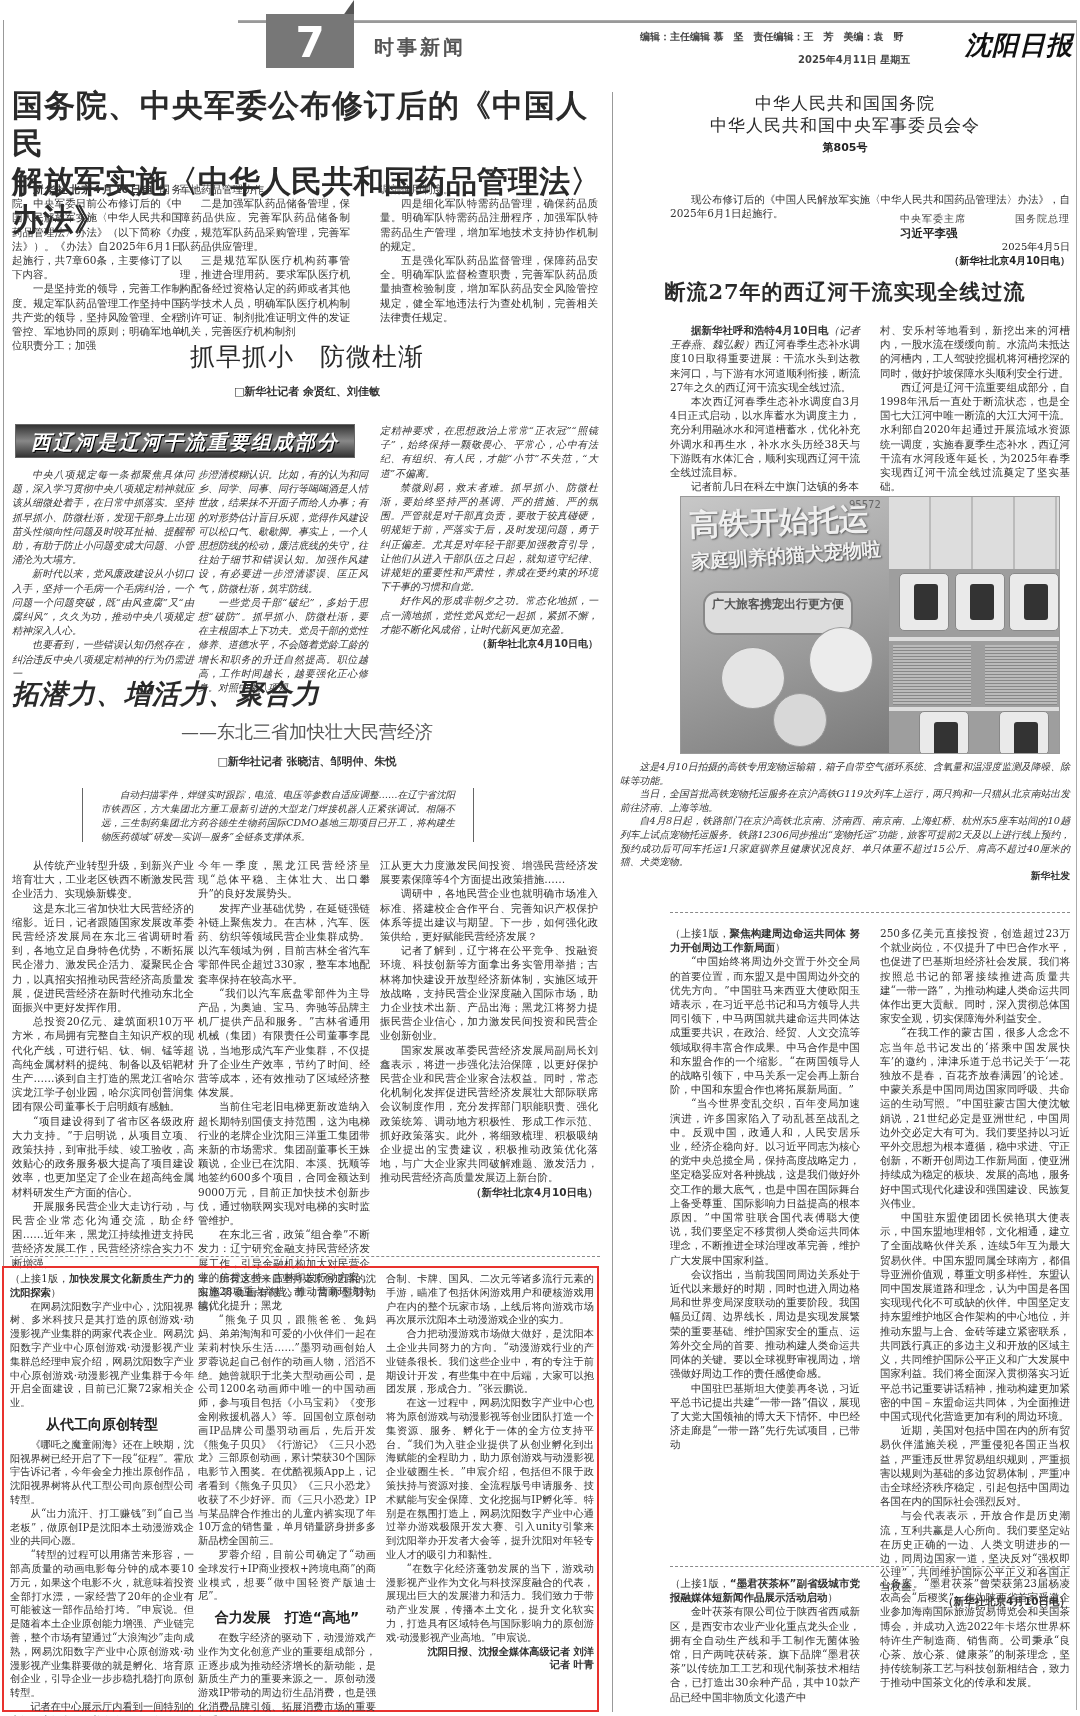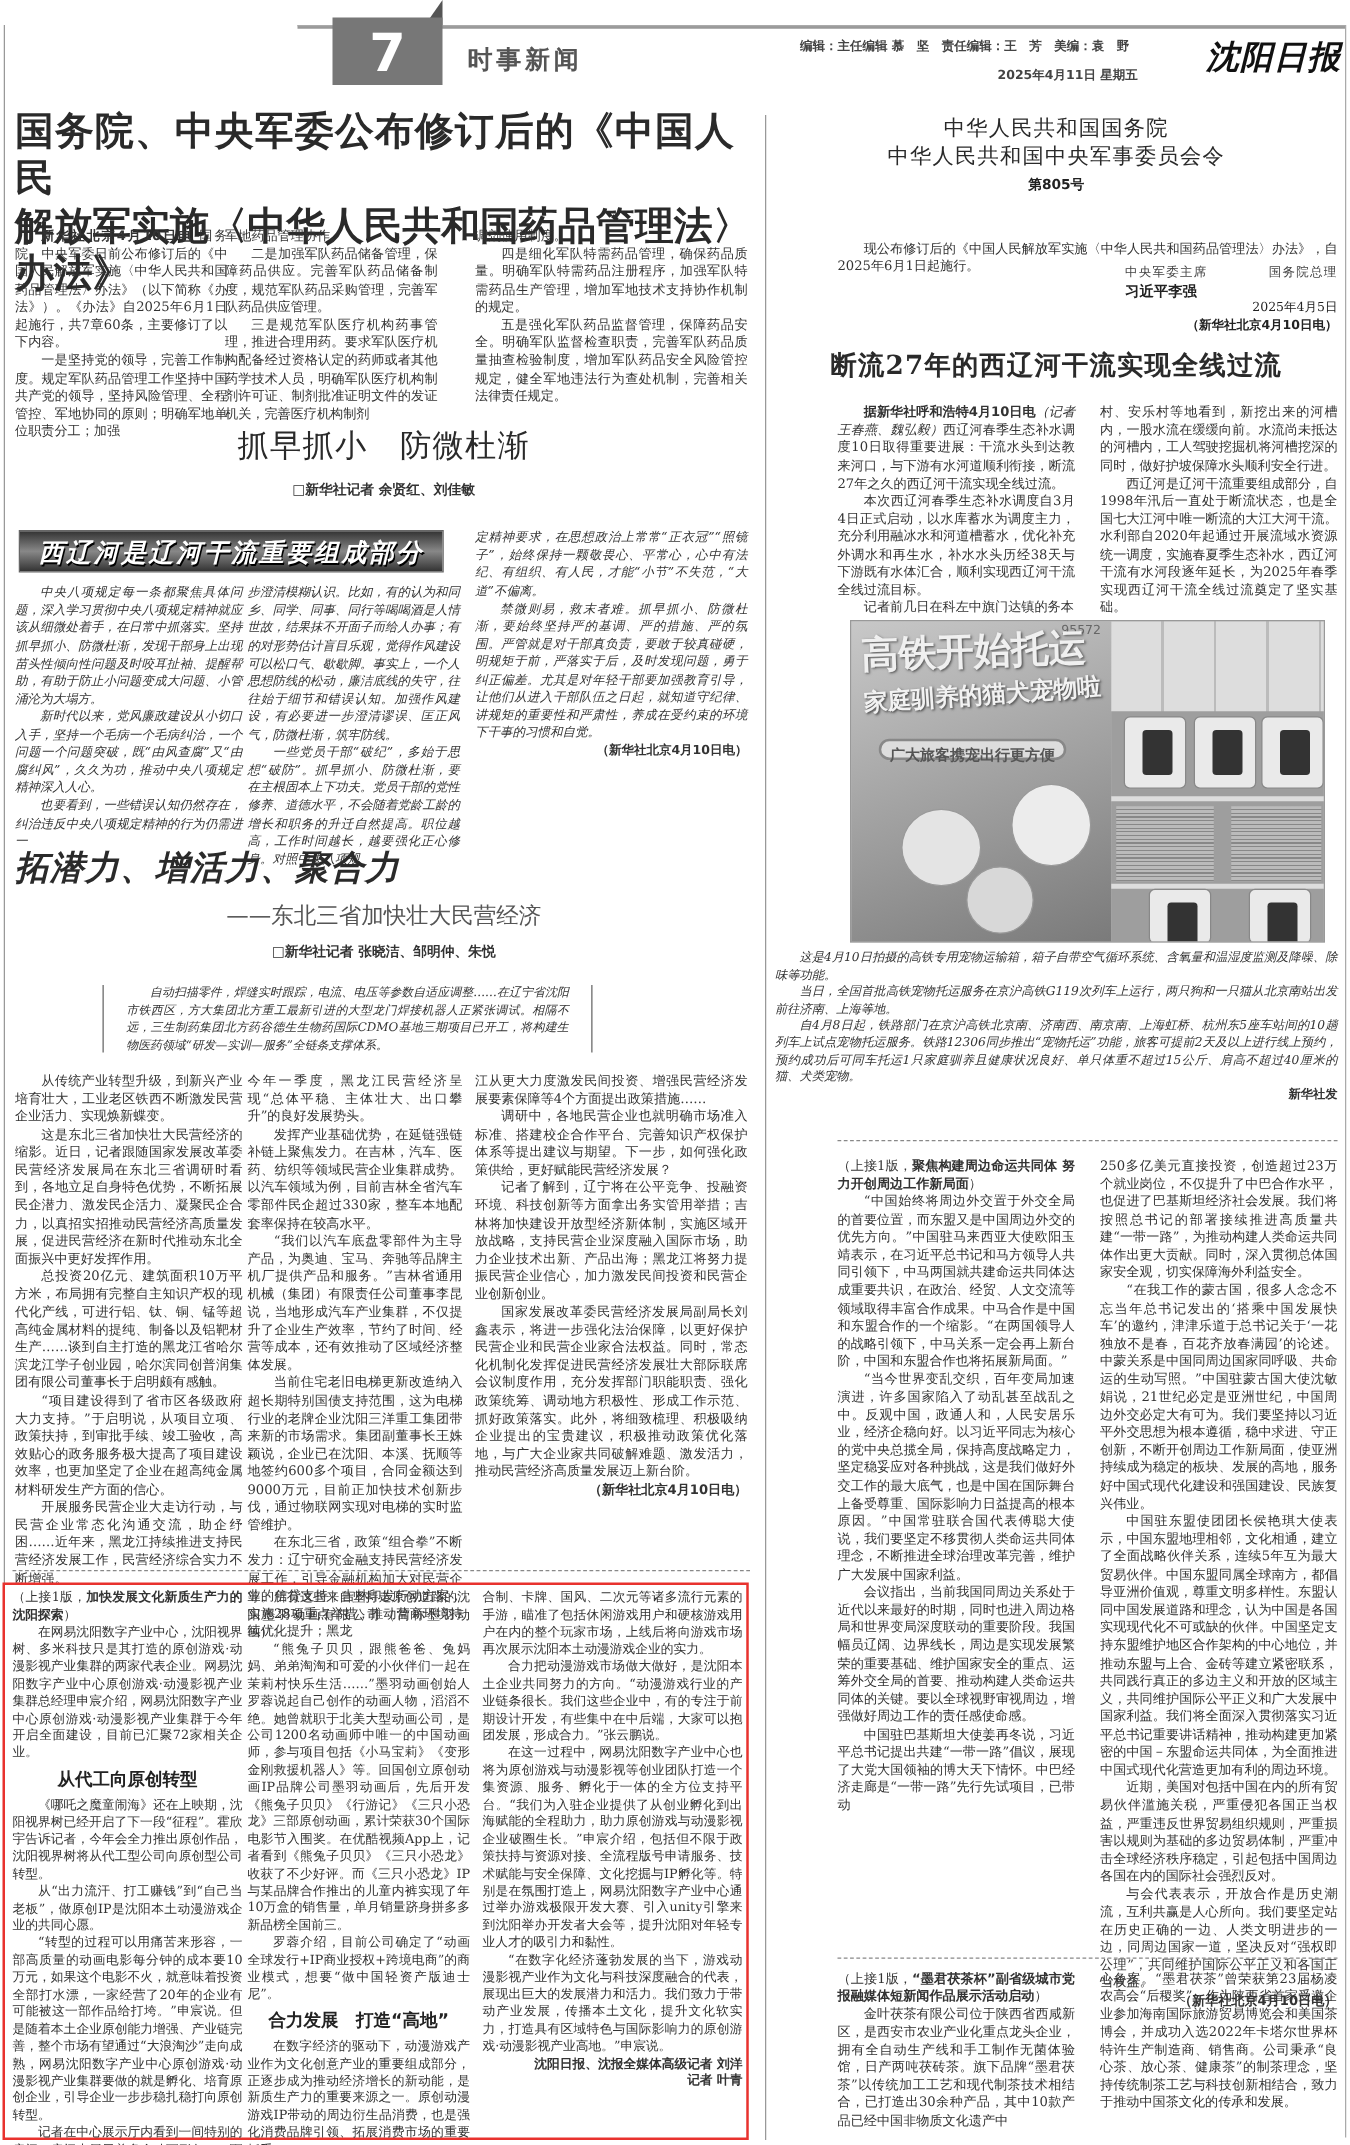--- a/index.html
+++ b/index.html
@@ -24,21 +24,21 @@
 .vdiv{position:absolute;width:1px;background:#999}
 .dash{position:absolute;height:0;border-top:1px dashed #888}
 .banner{position:absolute;left:15px;top:424px;width:340px;height:34px;background:linear-gradient(#333,#888 50%,#333);border:1px solid #666;color:#fff;font-family:"DejaVu Sans",sans-serif;font-weight:bold;font-style:italic;font-size:20px;text-align:center;line-height:34px;letter-spacing:2px;text-shadow:1px 1px 0 #000}
 .subtitle{position:absolute;font-family:"DejaVu Sans",sans-serif;font-size:18px;color:#555;text-align:center}
 .intro-box{position:absolute;left:82px;top:788px;width:392px;height:54px;border-left:1px solid #666;border-right:1px solid #666;padding:0 18px;font-size:9.5px;line-height:14px;color:#333;text-align:justify}
 .photo{position:absolute;left:680px;top:496px;width:380px;height:258px;background:#bbb;overflow:hidden;border:1px solid #999}
 .photo-left{position:absolute;left:0;top:0;width:208px;height:258px;background:linear-gradient(160deg,#c8c8c8,#9a9a9a 60%,#7a7a7a)}
 .photo-right{position:absolute;left:208px;top:0;width:172px;height:258px;background:#9e9e9e}
 .poster-text{position:absolute;left:8px;top:8px;font-family:"DejaVu Sans",sans-serif;font-weight:bold;color:#f0f0f0;font-size:30px;line-height:34px;text-shadow:1px 1px 2px #555;transform:rotate(-2deg)}
 .poster-text2{position:absolute;left:10px;top:46px;font-family:"DejaVu Sans",sans-serif;font-weight:bold;color:#f2f2f2;font-size:19px;text-shadow:1px 1px 2px #444;transform:rotate(-4deg)}
-.poster-pill{position:absolute;left:22px;top:94px;width:150px;height:17px;border-radius:14px;background:#ddd;border:2px solid #888;color:#555;font-family:"DejaVu Sans",sans-serif;font-size:12px;text-align:center;line-height:22px;font-weight:bold}
+.poster-pill{position:absolute;left:22px;top:94px;width:150px;height:44px;border-radius:14px;background:#ddd;border:2px solid #888;color:#555;font-family:"DejaVu Sans",sans-serif;font-size:12px;text-align:center;line-height:22px;font-weight:bold}
 .pet{position:absolute;border-radius:50%;background:#eee;border:1px solid #999}
 .crate{position:absolute;width:50px;height:58px;background:#eaeaea;border:1px solid #888;border-radius:5px}
 .crate::after{content:"";position:absolute;left:14px;top:10px;width:24px;height:36px;background:#333;border-radius:3px}
 .shelf{position:absolute;left:0;width:172px;height:4px;background:#ddd}
 .papers{position:absolute;background:repeating-linear-gradient(#bbb 0 2px,#888 2px 3px)}
 .board{position:absolute;left:0;top:0;width:172px;height:72px;background:repeating-linear-gradient(90deg,#ddd 0 40px,#bbb 40px 42px)}
 .caption{position:absolute;left:620px;top:760px;width:450px;font-size:9.8px;line-height:13.6px;color:#333;text-align:justify}
 .caption p{text-indent:2em}
 .redbox{position:absolute;left:2px;top:1266px;width:597px;height:446px;border:2px solid #e8322e}
 .subhead{font-family:"DejaVu Sans",sans-serif;font-weight:bold;font-size:14px;text-align:center;text-indent:0 !important;margin:8px 0 6px;color:#222}
@@ -176,20 +176,21 @@
   <p class="kai">新时代以来，党风廉政建设从小切口入手，坚持一个毛病一个毛病纠治，一个问题一个问题突破，既“由风查腐”又“由腐纠风”，久久为功，推动中央八项规定精神深入人心。</p>
   <p class="kai">也要看到，一些错误认知仍然存在，纠治违反中央八项规定精神的行为仍需进一</p>
 </div>
 <div class="col" style="left:198px;top:468px;width:170px;font-size:10px;">
   <p class="kai noind">步澄清模糊认识。比如，有的认为和同乡、同学、同事、同行等喝喝酒是人情世故，结果抹不开面子而给人办事；有的对形势估计盲目乐观，觉得作风建设可以松口气、歇歇脚。事实上，一个人思想防线的松动，廉洁底线的失守，往往始于细节和错误认知。加强作风建设，有必要进一步澄清谬误、匡正风气，防微杜渐，筑牢防线。</p>
   <p class="kai">一些党员干部“破纪”，多始于思想“破防”。抓早抓小、防微杜渐，要在主根固本上下功夫。党员干部的党性修养、道德水平，不会随着党龄工龄的增长和职务的升迁自然提高。职位越高，工作时间越长，越要强化正心修身。对照中央八项规</p>
 </div>
 <div class="col" style="left:380px;top:424px;width:218px;font-size:10px;">
   <p class="kai noind">定精神要求，在思想政治上常常“正衣冠”“照镜子”，始终保持一颗敬畏心、平常心，心中有法纪、有组织、有人民，才能“小节”不失范，“大道”不偏离。</p>
   <p class="kai">禁微则易，救末者难。抓早抓小、防微杜渐，要始终坚持严的基调、严的措施、严的氛围。严管就是对干部真负责，要敢于较真碰硬，明规矩于前，严落实于后，及时发现问题，勇于纠正偏差。尤其是对年轻干部要加强教育引导，让他们从进入干部队伍之日起，就知道守纪律、讲规矩的重要性和严肃性，养成在受约束的环境下干事的习惯和自觉。</p>
+  <p class="kai">好作风的形成非朝夕之功。常态化地抓，一点一滴地抓，党性党风党纪一起抓，紧抓不懈，才能不断化风成俗，让时代新风更加充盈。</p>
   <div class="credit">（新华社北京4月10日电）</div>
 </div>
 
 <div class="abs headline" style="left:12px;top:676px;width:590px;text-align:left;font-size:27px;font-style:italic;">拓潜力、增活力、聚合力</div>
 <div class="subtitle" style="left:12px;top:720px;width:590px;">——东北三省加快壮大民营经济</div>
 <div class="byline" style="left:12px;top:754px;width:590px;">□新华社记者 张晓洁、邹明仲、朱悦</div>
 <div class="intro-box">
     <p class="kai" style="text-indent:2em">自动扫描零件，焊缝实时跟踪，电流、电压等参数自适应调整……在辽宁省沈阳市铁西区，方大集团北方重工最新引进的大型龙门焊接机器人正紧张调试。相隔不远，三生制药集团北方药谷德生生物药国际CDMO基地三期项目已开工，将构建生物医药领域“研发—实训—服务”全链条支撑体系。</p>
   </div>
 <div class="col" style="left:12px;top:858px;width:182px;">

